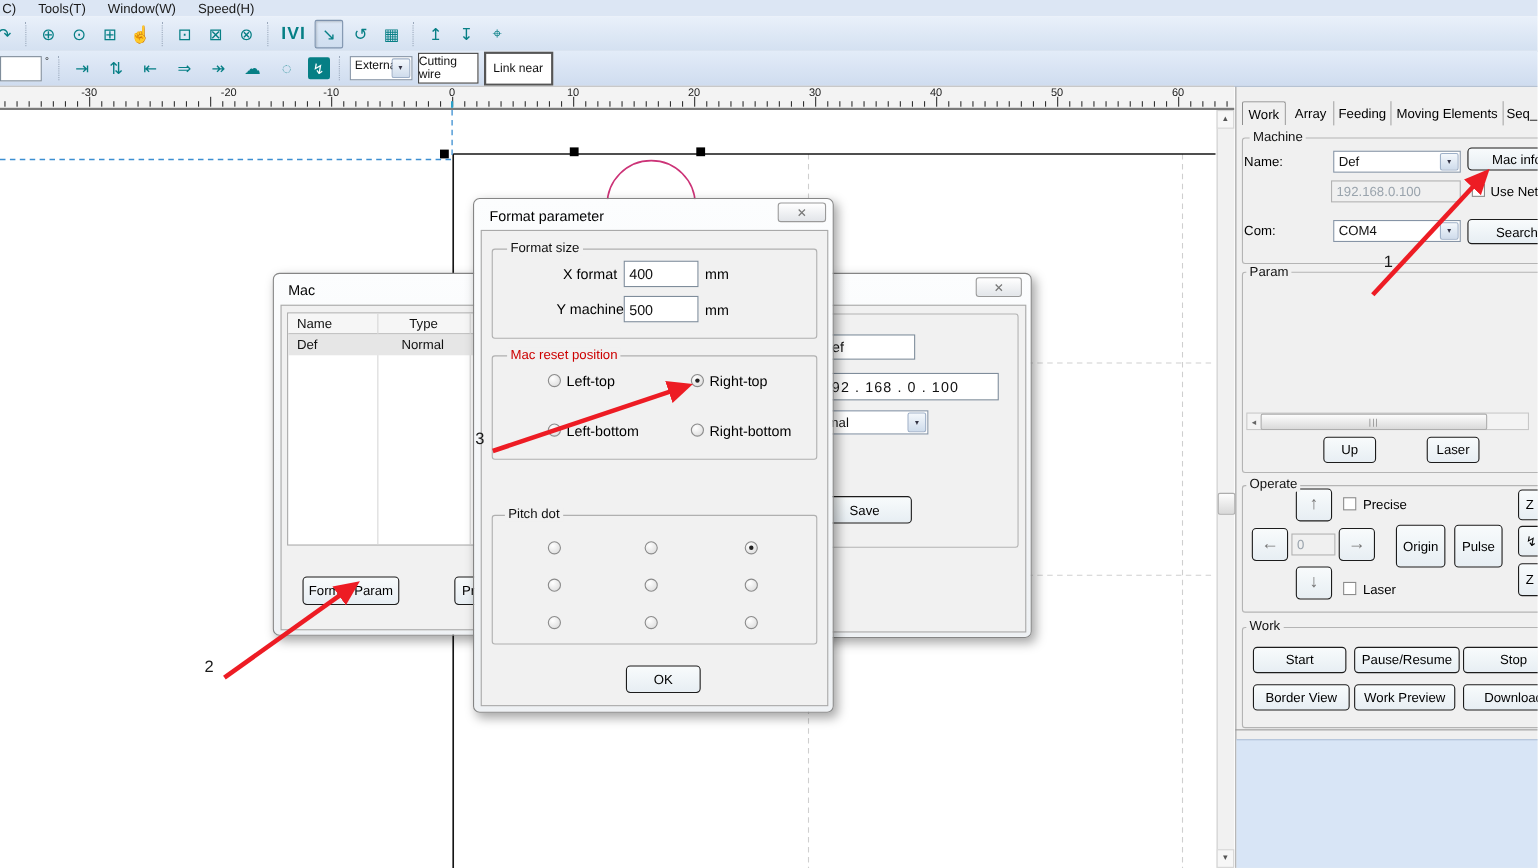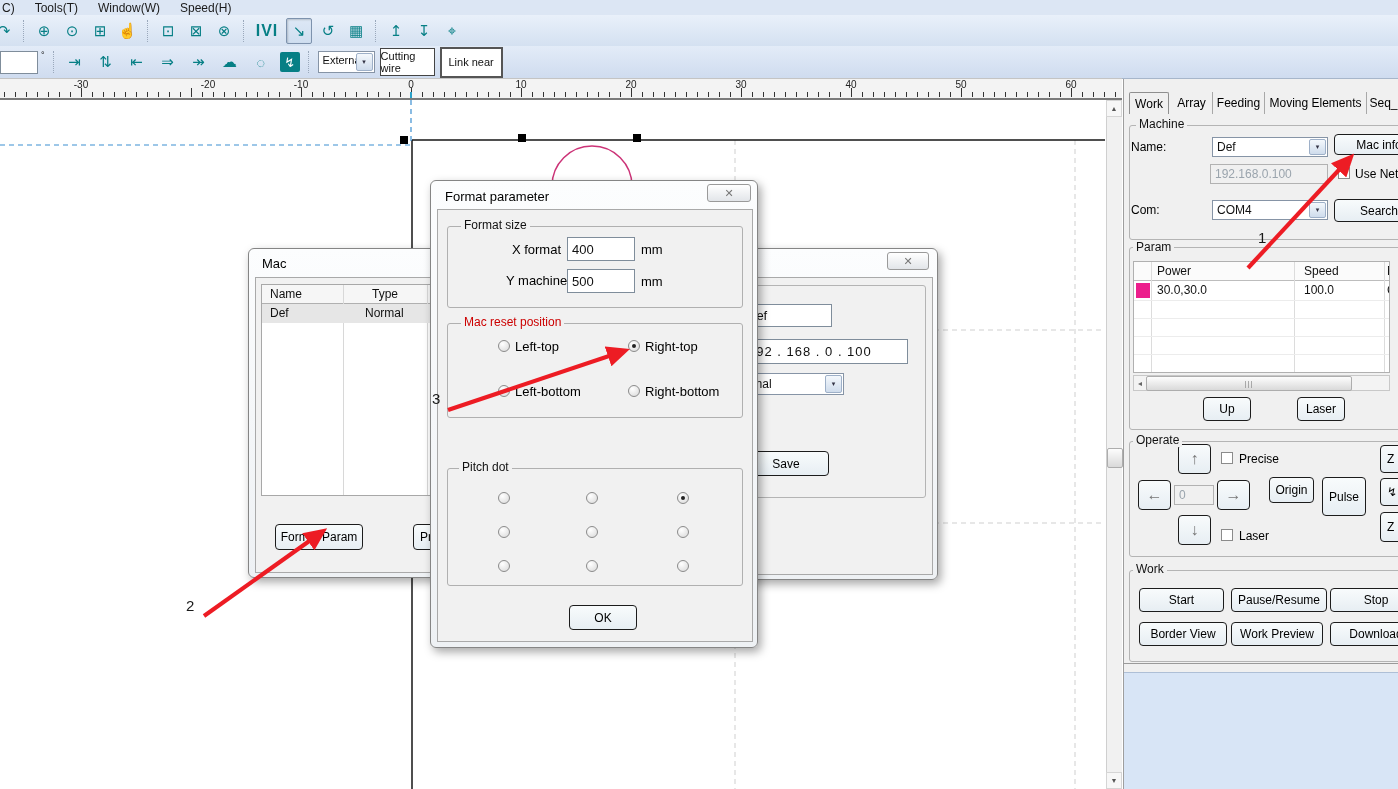--- a/index.html
+++ b/index.html
@@ -275,53 +275,36 @@
   <div class="lbl" style="left:1355px;top:167px;">Use Netw</div>
   <div class="lbl" style="left:1131px;top:203px;">Com:</div>
   <div class="dd" style="left:1212px;top:200px;width:116px;height:20px;">
     <span class="dd-txt">COM4</span>
     <span class="dd-arr">▾</span>
   </div>
   <div class="btn" style="left:1334px;top:199px;width:90px;height:23px;">Search</div>
 
   <div class="grp" style="left:1129px;top:247px;width:275px;height:183px;"></div>
   <div class="grp-label" style="left:1133px;top:241px;">Param</div>
-  <div class="abs" style="left:1133px;top:261px;width:257px;height:112px;background:#fff;border:1px solid #b0b0b0;box-sizing:border-box;overflow:hidden;">
-    <div class="abs" style="left:0;top:0;width:257px;height:19px;background:#fbfbfb;border-bottom:1px solid #bdbdbd;box-sizing:border-box;"></div>
-    <div class="abs" style="left:23px;top:2px;font-size:12px;">Power</div>
-    <div class="abs" style="left:170px;top:2px;font-size:12px;">Speed</div>
-    <div class="abs" style="left:253px;top:2px;font-size:12px;">M</div>
-    <div class="abs" style="left:17px;top:0;width:1px;height:112px;background:#dcdcdc;"></div>
-    <div class="abs" style="left:160px;top:0;width:1px;height:112px;background:#dcdcdc;"></div>
-    <div class="abs" style="left:250px;top:0;width:1px;height:112px;background:#dcdcdc;"></div>
-    <div class="abs" style="left: 2px; top: 21px; width: 14px; height: 15px; background: rgb(236, 30, 140);"></div>
-    <div class="abs" style="left:23px;top:21px;font-size:12px;">30.0,30.0</div>
-    <div class="abs" style="left:170px;top:21px;font-size:12px;">100.0</div>
-    <div class="abs" style="left:253px;top:21px;font-size:12px;">C</div>
-    <div class="abs" style="left:0;top:38px;width:257px;height:1px;background:#ececec;"></div>
-    <div class="abs" style="left:0;top:56px;width:257px;height:1px;background:#ececec;"></div>
-    <div class="abs" style="left:0;top:74px;width:257px;height:1px;background:#ececec;"></div>
-    <div class="abs" style="left:0;top:92px;width:257px;height:1px;background:#ececec;"></div>
-  </div>
   <div class="abs" style="left:1133px;top:375px;width:257px;height:16px;background:#f3f3f3;border:1px solid #c8c8c8;box-sizing:border-box;">
     <span class="abs" style="left:1px;top:0;width:10px;height:14px;display:flex;align-items:center;justify-content:center;font-size:8px;color:#666;">◂</span>
     <span class="abs scrollthumb" style="left:12px;top:0;width:204px;height:13px;display:flex;align-items:center;justify-content:center;font-size:8px;color:#888;letter-spacing:1px;">|||</span>
   </div>
   <div class="btn" style="left:1203px;top:397px;width:48px;height:24px;">Up</div>
   <div class="btn" style="left:1297px;top:397px;width:48px;height:24px;">Laser</div>
 
   <div class="grp" style="left:1129px;top:441px;width:275px;height:116px;"></div>
   <div class="grp-label" style="left:1133px;top:434px;">Operate</div>
   <div class="btn arrowbtn" style="left:1178px;top:444px;width:33px;height:30px;">↑</div>
   <div class="cb" style="left:1221px;top:452px;"></div>
   <div class="lbl" style="left:1239px;top:452px;">Precise</div>
   <div class="btn arrowbtn" style="left:1138px;top:480px;width:33px;height:30px;">←</div>
   <div class="inp dis" style="left:1174px;top:485px;width:40px;height:20px;font-size:12px;">0</div>
   <div class="btn arrowbtn" style="left:1217px;top:480px;width:33px;height:30px;">→</div>
-  <div class="btn" style="left:1269px;top:477px;width:45px;height:26px;">Origin</div>
+  <div class="btn" style="left:1269px;top:477px;width:45px;height:39px;">Origin</div>
   <div class="btn" style="left:1322px;top:477px;width:44px;height:39px;">Pulse</div>
   <div class="btn arrowbtn" style="left:1178px;top:515px;width:33px;height:30px;">↓</div>
   <div class="cb" style="left:1221px;top:529px;"></div>
   <div class="lbl" style="left:1239px;top:529px;">Laser</div>
 
   <div class="grp" style="left:1129px;top:570px;width:275px;height:92px;"></div>
   <div class="grp-label" style="left:1133px;top:563px;">Work</div>
   <div class="abs" style="left:1123px;top:663px;width:275px;height:1px;background:#9a9a9a;"></div>
   <div class="abs" style="left:1124px;top:672px;width:274px;height:117px;background:#d8e5f6;border-top:1px solid #aebfd6;box-sizing:border-box;"></div>
 

